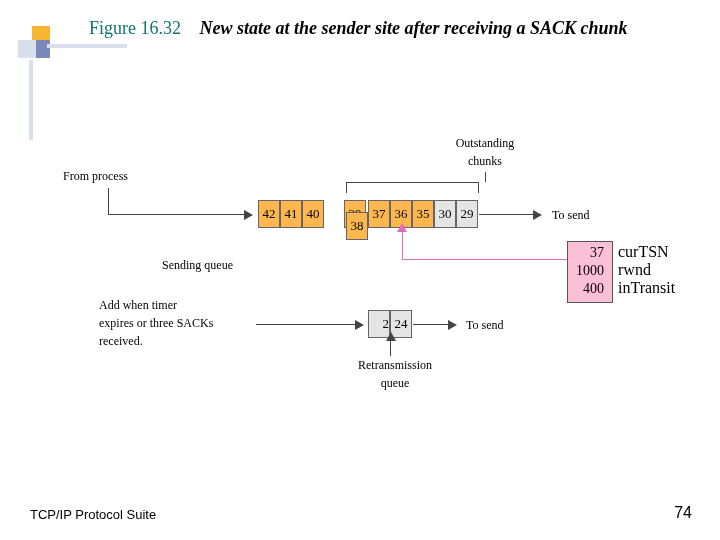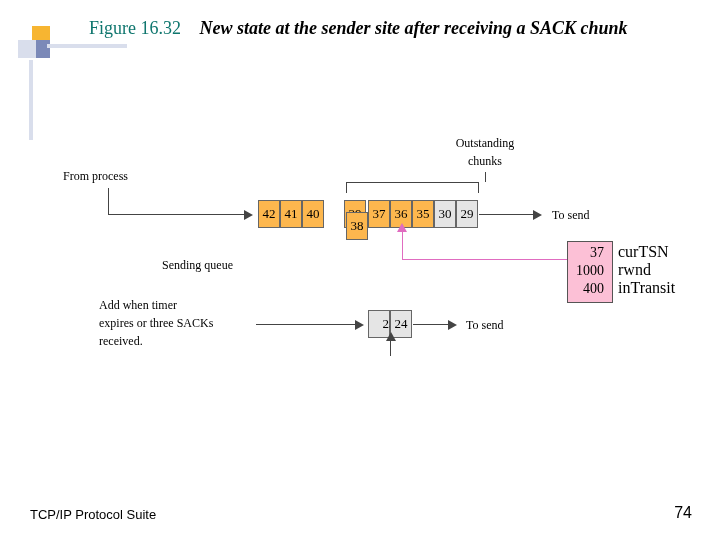--- a/index.html
+++ b/index.html
@@ -112,16 +112,18 @@
   <div id="retr-row">
       <div class="cell green" style="left: 368px; top: 310px; padding-left: 20px;">25</div>
       <div class="cell green" style="left: 390px; top: 310px;">24</div>
     </div>
   <div class="hline" style="left:413px;top:324px;width:36px;"></div>
   <div class="ar-r" style="left:448px;top:320px;"></div>
   <div class="lbl" style="left:466px;top:316px;">To send</div>
 
   <div class="vline" style="left:390px;top:340px;height:16px;"></div>
   <div class="ar-d" style="left:386px;top:332px;border-top:none;border-bottom:9px solid #444;"></div>
+  <div class="lbl" style="left:335px;top:356px;text-align:center;width:120px;white-space:pre;">Retransmission
+queue</div>
 
   <div class="footer-l">TCP/IP Protocol Suite</div>
   <div class="footer-r">74</div>
 </div>
 
 </body></html>

